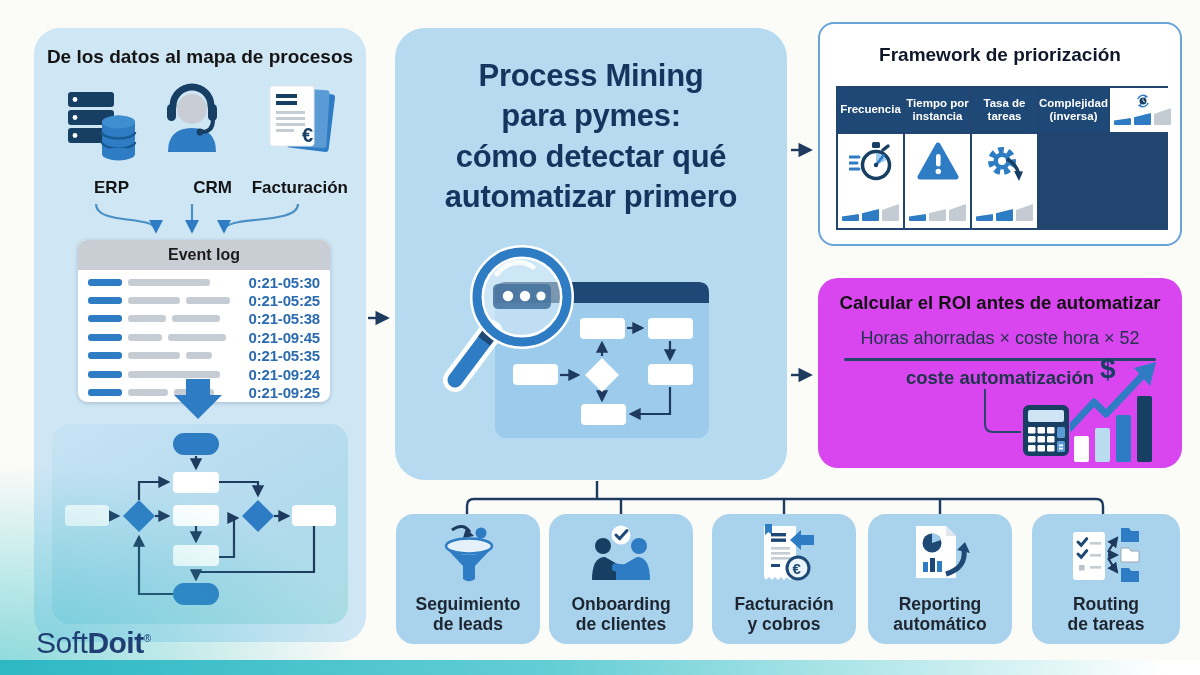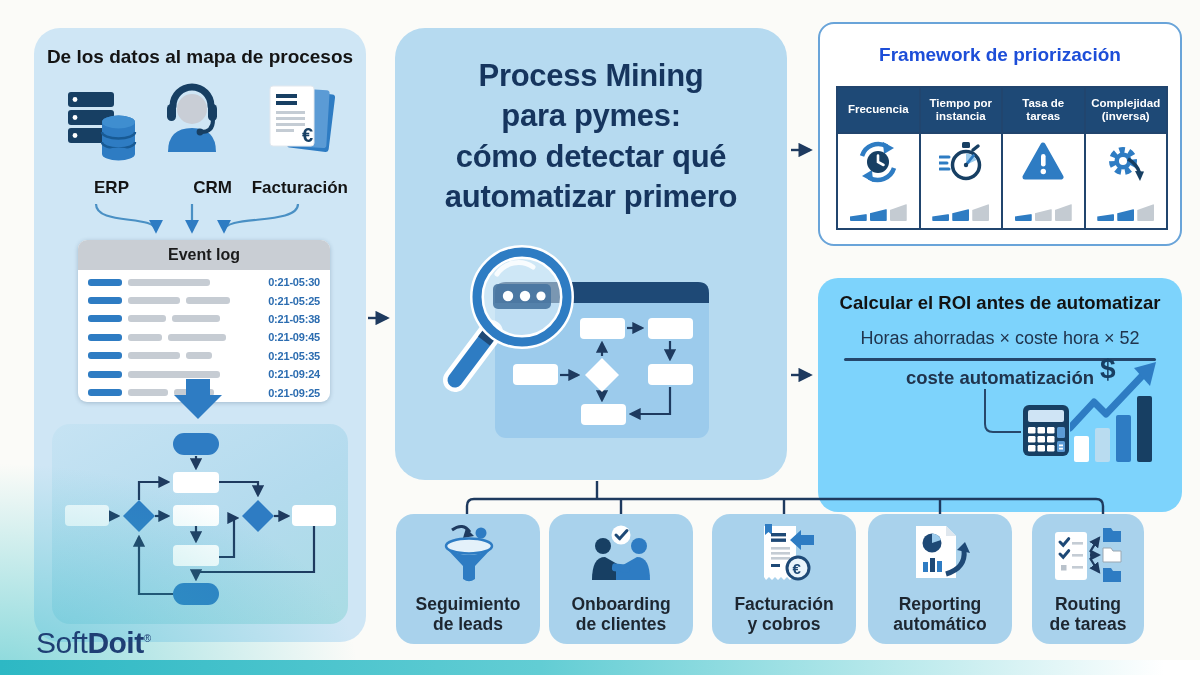--- a/index.html
+++ b/index.html
@@ -12,41 +12,41 @@
   .left-panel{left:34px;top:28px;width:332px;height:614px;background:#cfe6f5;border-radius:26px;}
   .lp-title{position:absolute;left:0;top:18px;width:100%;text-align:center;font-size:19px;font-weight:700;color:#141414;}
   .src-icon{position:absolute;}
   .src-label{position:absolute;top:150px;text-align:right;font-size:17px;font-weight:700;color:#141414;}
   .event-log{position:absolute;left:44px;top:212px;width:252px;height:162px;background:#ffffff;border-radius:9px;overflow:hidden;box-shadow:0 1px 4px rgba(30,60,90,.25);}
   .el-head{height:30px;background:#c9ced4;display:flex;align-items:center;justify-content:center;font-size:16px;font-weight:700;color:#1b1b1b;}
   .el-rows{padding:3px 10px 0 10px;}
   .el-row{display:flex;align-items:center;gap:6px;height:18.4px;}
   .el-pill{width:34px;height:7px;border-radius:3px;background:#2e7cc3;flex:0 0 auto;}
   .el-bar{height:7px;border-radius:3px;background:#c6ccd3;flex:0 0 auto;}
-  .el-time{margin-left:auto;font-size:11px;font-weight:700;color:#2b6cb0;letter-spacing:-.2px;}
+  .el-time{margin-left:auto;font-size:15px;font-weight:700;color:#2b6cb0;letter-spacing:-.2px;}
   .flow-panel{position:absolute;left:18px;top:396px;width:296px;height:200px;border-radius:18px;
     background:linear-gradient(150deg,#c6e3f3 0%,#b4dbee 55%,#a9dce4 100%);}
   
   .center-panel{left:395px;top:28px;width:392px;height:452px;background:#b6daf0;border-radius:30px;}
   .c-title{position:absolute;left:14px;right:14px;top:28px;text-align:center;white-space:pre-line;
     font-size:31px;line-height:1.3;font-weight:800;color:#16355e;letter-spacing:-.3px;}
   .center-illo{position:absolute;left:425px;top:240px;}
   
   .fw-panel{left:818px;top:22px;width:364px;height:224px;background:#ffffff;border:2px solid #69a4d9;border-radius:16px;}
-  .fw-title{position:absolute;left:0;top:20px;width:100%;text-align:center;font-size:19px;font-weight:700;color:#1d4ed8;}
+  .fw-title{position:absolute;left:0;top:20px;width:100%;text-align:center;font-size:19px;font-weight:700;color:#0f172a;}
   .fw-table{position:absolute;left:16px;top:62px;width:328px;height:140px;border:2px solid #21456e;display:grid;
-    grid-template-columns:repeat(4,1fr);grid-template-rows:44px 1fr;background:#21456e;grid-gap:2px;}
+    grid-template-columns:repeat(5,1fr);grid-template-rows:44px 1fr;background:#21456e;grid-gap:2px;}
   .fw-hcell{background:#1e4976;color:#ffffff;font-size:11.5px;font-weight:700;display:flex;align-items:center;justify-content:center;text-align:center;white-space:pre-line;line-height:1.15;}
   .fw-cell{background:#ffffff;display:flex;flex-direction:column;align-items:center;justify-content:space-between;padding:6px 4px 7px 4px;}
   .fw-bars{display:flex;align-items:flex-end;gap:3px;height:18px;}
   .fw-bar{width:17px;display:inline-block;clip-path:polygon(0 35%,100% 0,100% 100%,0 100%);border-radius:1px;}
   .fw-bar-blue{background:#2e7cc3;}
   .fw-bar-gray{background:#c4cbd2;}
   
-  .roi-panel{left:818px;top:278px;width:364px;height:234px;background:#7dd3fc;border-radius:20px;}
+  .roi-panel{left:818px;top:278px;width:364px;height:190px;background:#d946ef;border-radius:20px;}
   .roi-title{position:absolute;left:0;top:14px;width:100%;text-align:center;font-size:18.5px;font-weight:700;color:#121212;}
   .roi-num{position:absolute;left:0;top:50px;width:100%;text-align:center;font-size:18px;font-weight:400;color:#20344d;}
   .roi-line{position:absolute;left:26px;right:26px;top:80px;height:2.5px;background:#24466b;border-radius:2px;}
   .roi-den{position:absolute;left:0;top:89px;width:100%;text-align:center;font-size:18.5px;font-weight:700;color:#20344d;}
   .roi-calc{position:absolute;left:205px;top:124px;}
   .roi-growth{position:absolute;left:252px;top:58px;}
   
   .uc-box{position:absolute;top:514px;height:130px;background:#a9d2ec;border-radius:18px;}
   .uc-icon{position:absolute;left:0;top:10px;width:100%;display:flex;justify-content:center;}
   .uc-label{position:absolute;left:0;bottom:9px;width:100%;text-align:center;white-space:pre-line;font-size:17.5px;line-height:1.18;font-weight:700;color:#1d2630;}
@@ -406,21 +406,21 @@
         <rect x="22" y="34" width="5" height="14" fill="#1e4976"></rect>
         <rect x="29" y="37" width="5" height="11" fill="#2e7cc3"></rect>
         <path d="M38 50 Q58 44 56 26" fill="none" stroke="#1e4976" stroke-width="5"></path>
         <polygon points="49,26 57,18 62,29" fill="#1e4976"></polygon>
       </svg>
     </div>
     <div class="uc-label">Reporting
 automático</div>
   </div>
 
-  <div class="uc-box" style="left:1032px;width:112px">
+  <div class="uc-box" style="left:1032px;width:148px">
     <div class="uc-icon">
       <svg width="70" height="62" viewBox="0 0 70 62">
         <defs>
           <marker id="ahr" viewBox="0 0 10 10" refX="8" refY="5" markerWidth="5" markerHeight="5" orient="auto">
               <path d="M0 0 L10 5 L0 10 Z" fill="#1e3a5f"></path>
             </marker>
         </defs>
         <rect x="2" y="8" width="32" height="48" rx="3" fill="#ffffff"></rect>
         <path d="M7 18 l3.2 3.2 5.5 -6.5" fill="none" stroke="#1e4976" stroke-width="3" stroke-linecap="round"></path>
         <path d="M7 30 l3.2 3.2 5.5 -6.5" fill="none" stroke="#1e4976" stroke-width="3" stroke-linecap="round"></path>

